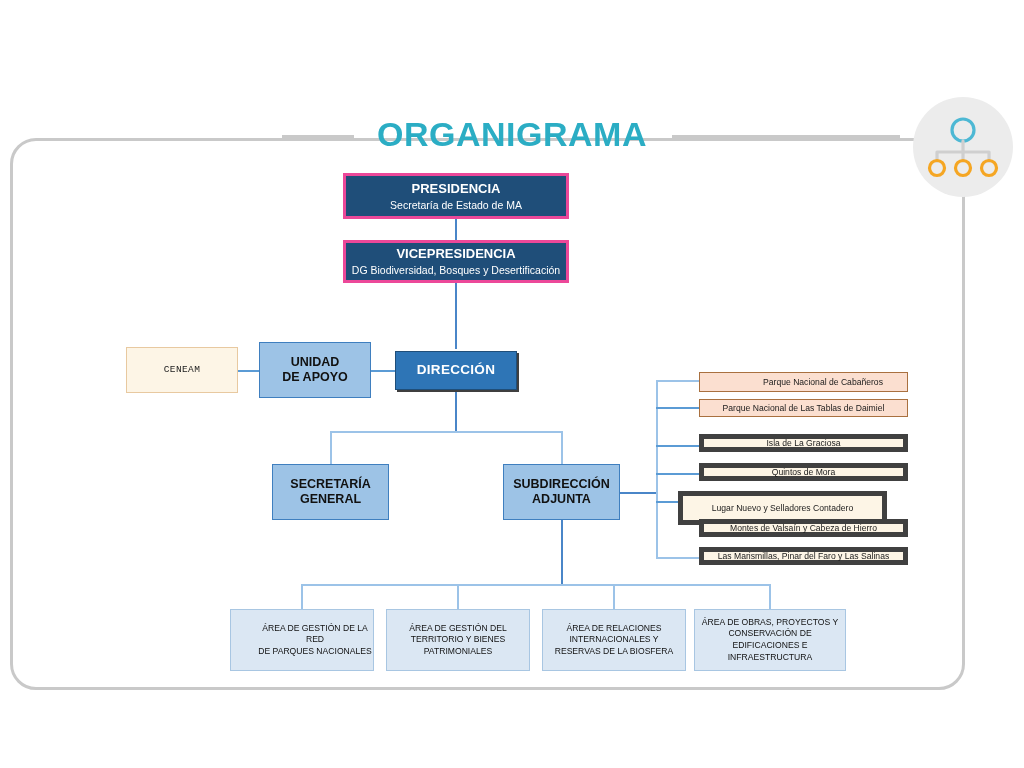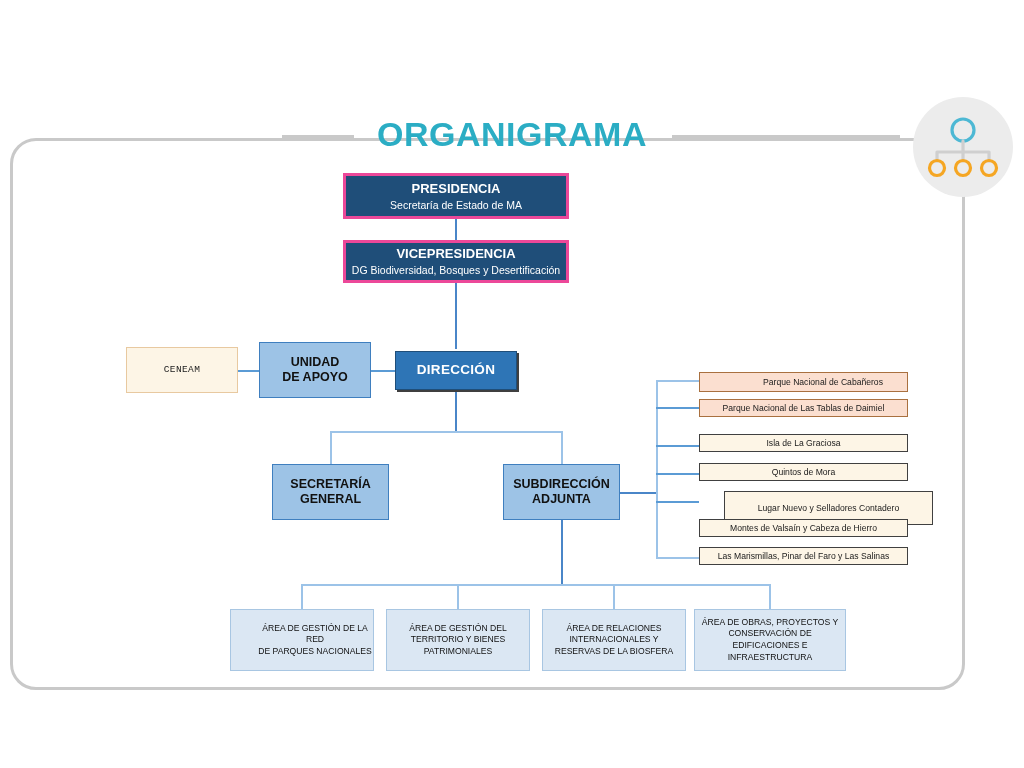--- a/index.html
+++ b/index.html
@@ -128,21 +128,21 @@
     font-size: 8.6px;
     color: #1a1a1a;
     z-index: 5;
   }
   .park-peach {
     background: #fbdfd0;
     border: 1px solid #a9703f;
   }
   .park-cream {
     background: #fdf5e6;
-    border: 1px solid #404040;
+    border: 5px solid #404040;
     justify-content: center;
   }
 
   
   .conn {
     position: absolute;
     background: #4a86c8;
     z-index: 1;
   }
   .conn-pale { background: #9cc3e8; }
@@ -235,21 +235,21 @@
     </div>
     <div class="park park-peach" style="left: 699px; top: 399px; width: 209px; height: 18px;">
       <span>Parque Nacional de Las Tablas de Daimiel</span>
     </div>
     <div class="park park-cream" style="left: 699px; top: 434px; width: 209px; height: 18px;">
       <span>Isla de La Graciosa</span>
     </div>
     <div class="park park-cream" style="left: 699px; top: 463px; width: 209px; height: 18px;">
       <span>Quintos de Mora</span>
     </div>
-    <div class="park park-cream" style="left: 724px; top: 491px; width: 209px; height: 34px;">
+    <div class="park park-cream" style="left: 678px; top: 491px; width: 209px; height: 34px;">
       <span>Lugar Nuevo y Selladores Contadero</span>
     </div>
     <div class="park park-cream" style="left: 699px; top: 519px; width: 209px; height: 18px;">
       <span>Montes de Valsaín y Cabeza de Hierro</span>
     </div>
     <div class="park park-cream" style="left: 699px; top: 547px; width: 209px; height: 18px;">
       <span>Las Marismillas, Pinar del Faro y Las Salinas</span>
     </div>
   </div>
 

